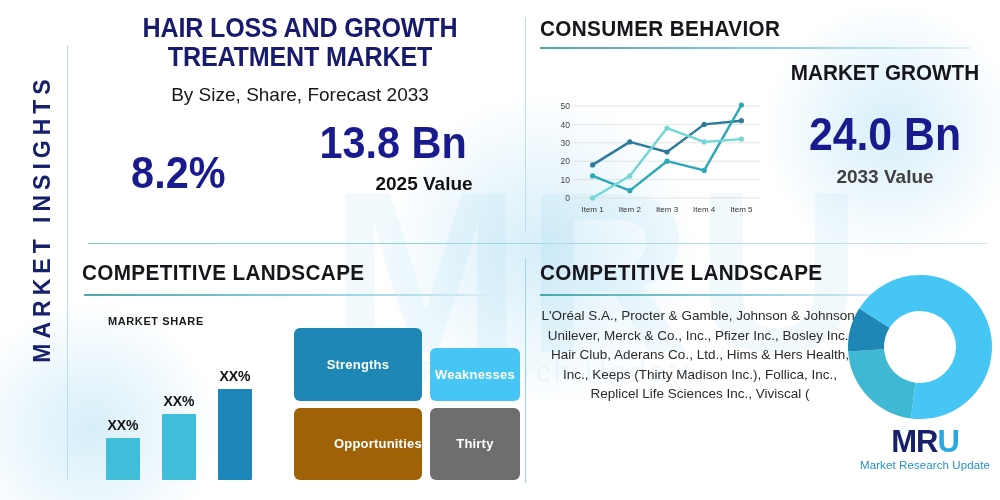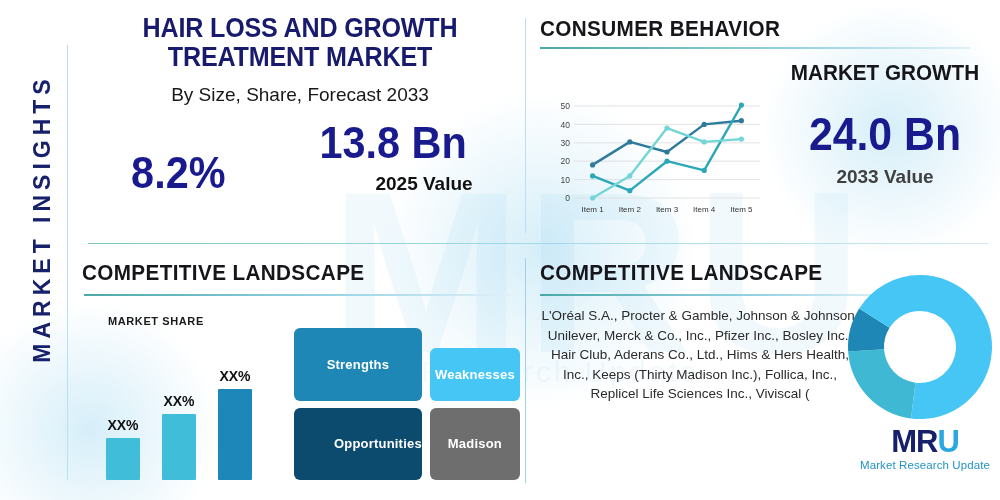--- a/index.html
+++ b/index.html
@@ -275,22 +275,22 @@
         </div>
         <div class="bar-group" style="left: 120px;">
           <div class="bar-label">XX%</div>
           <div class="bar" style="height: 90.72px; background: rgb(28, 135, 184);"></div>
         </div>
       </div>
 
     <div id="swot">
         <div class="swot-box" style="background: rgb(30, 135, 181);">Strengths</div>
         <div class="swot-box" style="background: rgb(69, 198, 245); margin-top: 20px;">Weaknesses</div>
-        <div class="swot-box" style="background: #0c4a6e; padding-left: 40px;">Opportunities</div>
-        <div class="swot-box" style="background: rgb(110, 110, 110);">Madison</div>
+        <div class="swot-box" style="background: #a16207; padding-left: 40px;">Opportunities</div>
+        <div class="swot-box" style="background: rgb(110, 110, 110);">Thirty</div>
       </div>
   </div>
 
   <div id="q4">
     <div class="section-head">COMPETITIVE LANDSCAPE</div>
     <div id="q4-underline"></div>
 
     <div id="company-list">L'Oréal S.A., Procter &amp; Gamble, Johnson &amp; Johnson, Unilever, Merck &amp; Co., Inc., Pfizer Inc., Bosley Inc., Hair Club, Aderans Co., Ltd., Hims &amp; Hers Health, Inc., Keeps (Thirty Madison Inc.), Follica, Inc., Replicel Life Sciences Inc., Viviscal (</div>
 
     <div id="donut-wrap">

